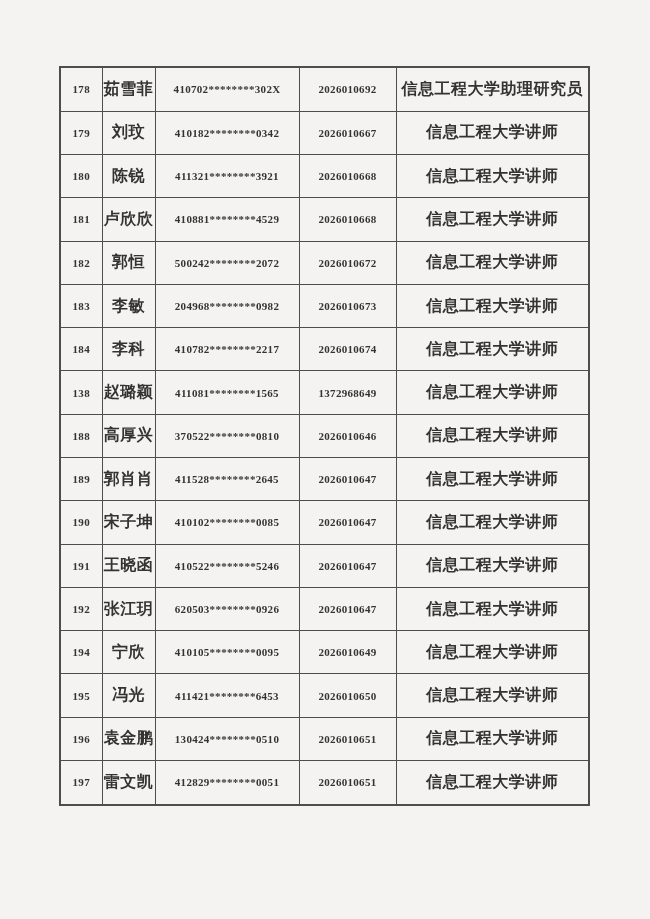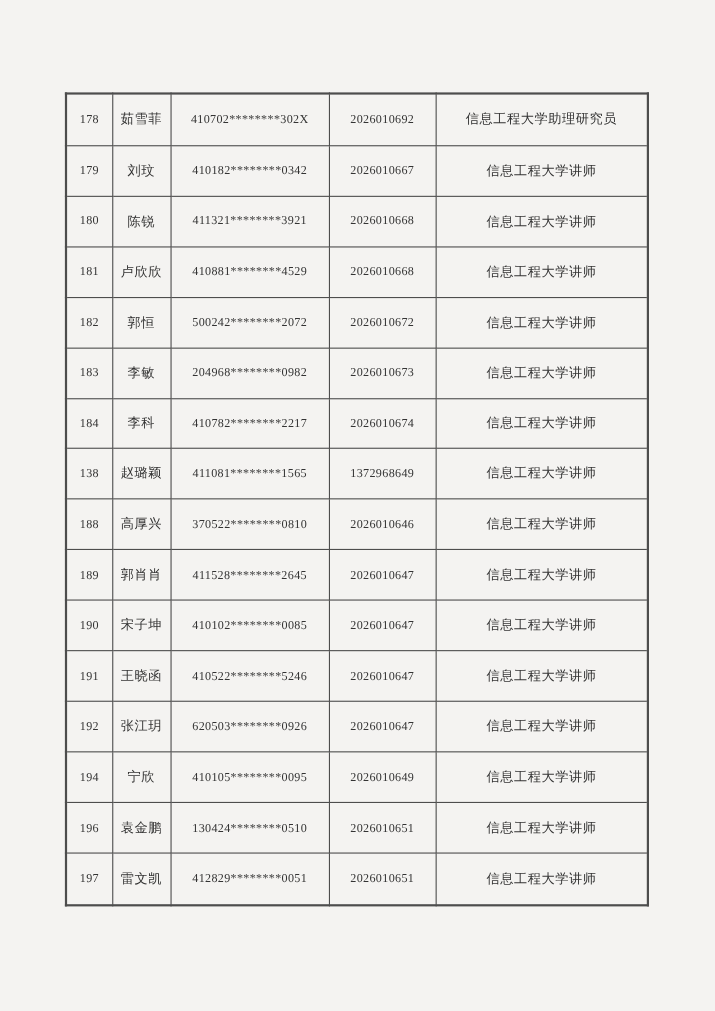--- a/index.html
+++ b/index.html
@@ -16,41 +16,42 @@
     position: relative;
     width: 650px;
     height: 919px;
     background: var(--paper, #f4f3f1);
     font-family: "Liberation Serif", "DejaVu Serif", serif;
     color: var(--ink, #333333);
   }
   table.roster {
     position: absolute;
     left: 59px;
-    top: 84px;
+    top: 66px;
     width: 529px;
     height: 740px;
     border-collapse: collapse;
     table-layout: fixed;
     border: 2px solid var(--line, #4d4d4d);
+    font-weight: bold;
   }
   table.roster td {
     border: 1px solid var(--line, #4d4d4d);
     text-align: center;
     vertical-align: middle;
     padding: 0;
     overflow: hidden;
     white-space: nowrap;
   }
   td.col-seq, td.col-id_number, td.col-exam_number {
     font-size: 11px;
     letter-spacing: 0.3px;
   }
   td.col-name, td.col-position {
-    font-size: 12px;
+    font-size: 16px;
     letter-spacing: 0.5px;
   }
 </style>
 </head>
 <body>
 
 <div class="page" style="--paper: #f4f3f1; --ink: #333333; --line: #4d4d4d;">
   <table class="roster">
     <colgroup>
       <col style="width:42px">
@@ -152,20 +153,27 @@
           <td class="col-position">信息工程大学讲师</td>
         </tr>
         <tr>
           <td class="col-seq">194</td>
           <td class="col-name">宁欣</td>
           <td class="col-id_number">410105********0095</td>
           <td class="col-exam_number">2026010649</td>
           <td class="col-position">信息工程大学讲师</td>
         </tr>
         <tr>
+          <td class="col-seq">195</td>
+          <td class="col-name">冯光</td>
+          <td class="col-id_number">411421********6453</td>
+          <td class="col-exam_number">2026010650</td>
+          <td class="col-position">信息工程大学讲师</td>
+        </tr>
+        <tr>
           <td class="col-seq">196</td>
           <td class="col-name">袁金鹏</td>
           <td class="col-id_number">130424********0510</td>
           <td class="col-exam_number">2026010651</td>
           <td class="col-position">信息工程大学讲师</td>
         </tr>
         <tr>
           <td class="col-seq">197</td>
           <td class="col-name">雷文凯</td>
           <td class="col-id_number">412829********0051</td>

